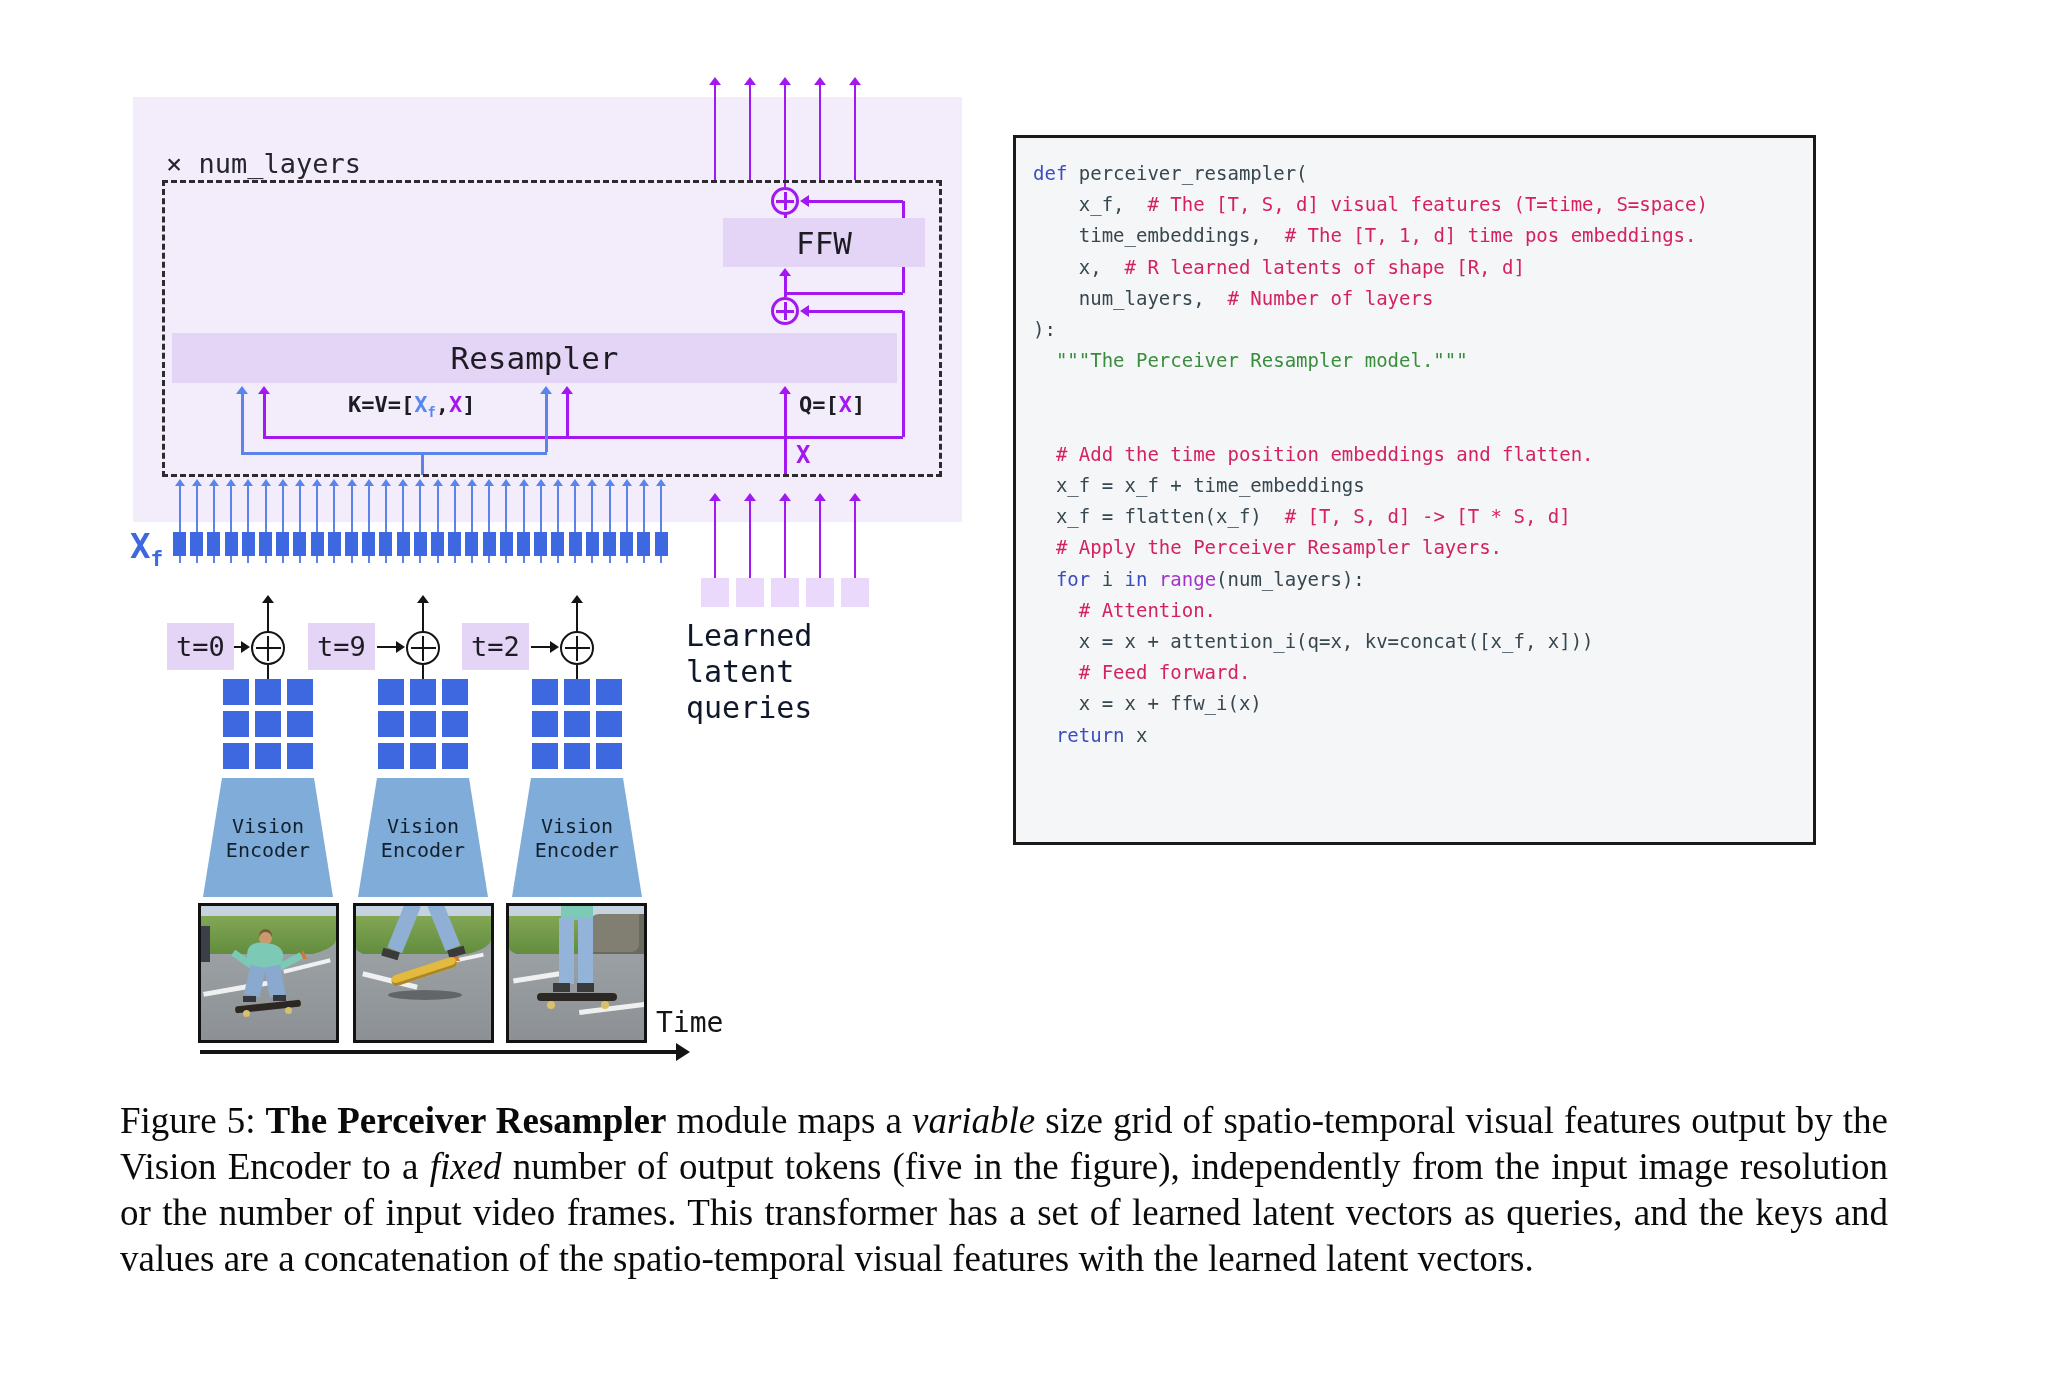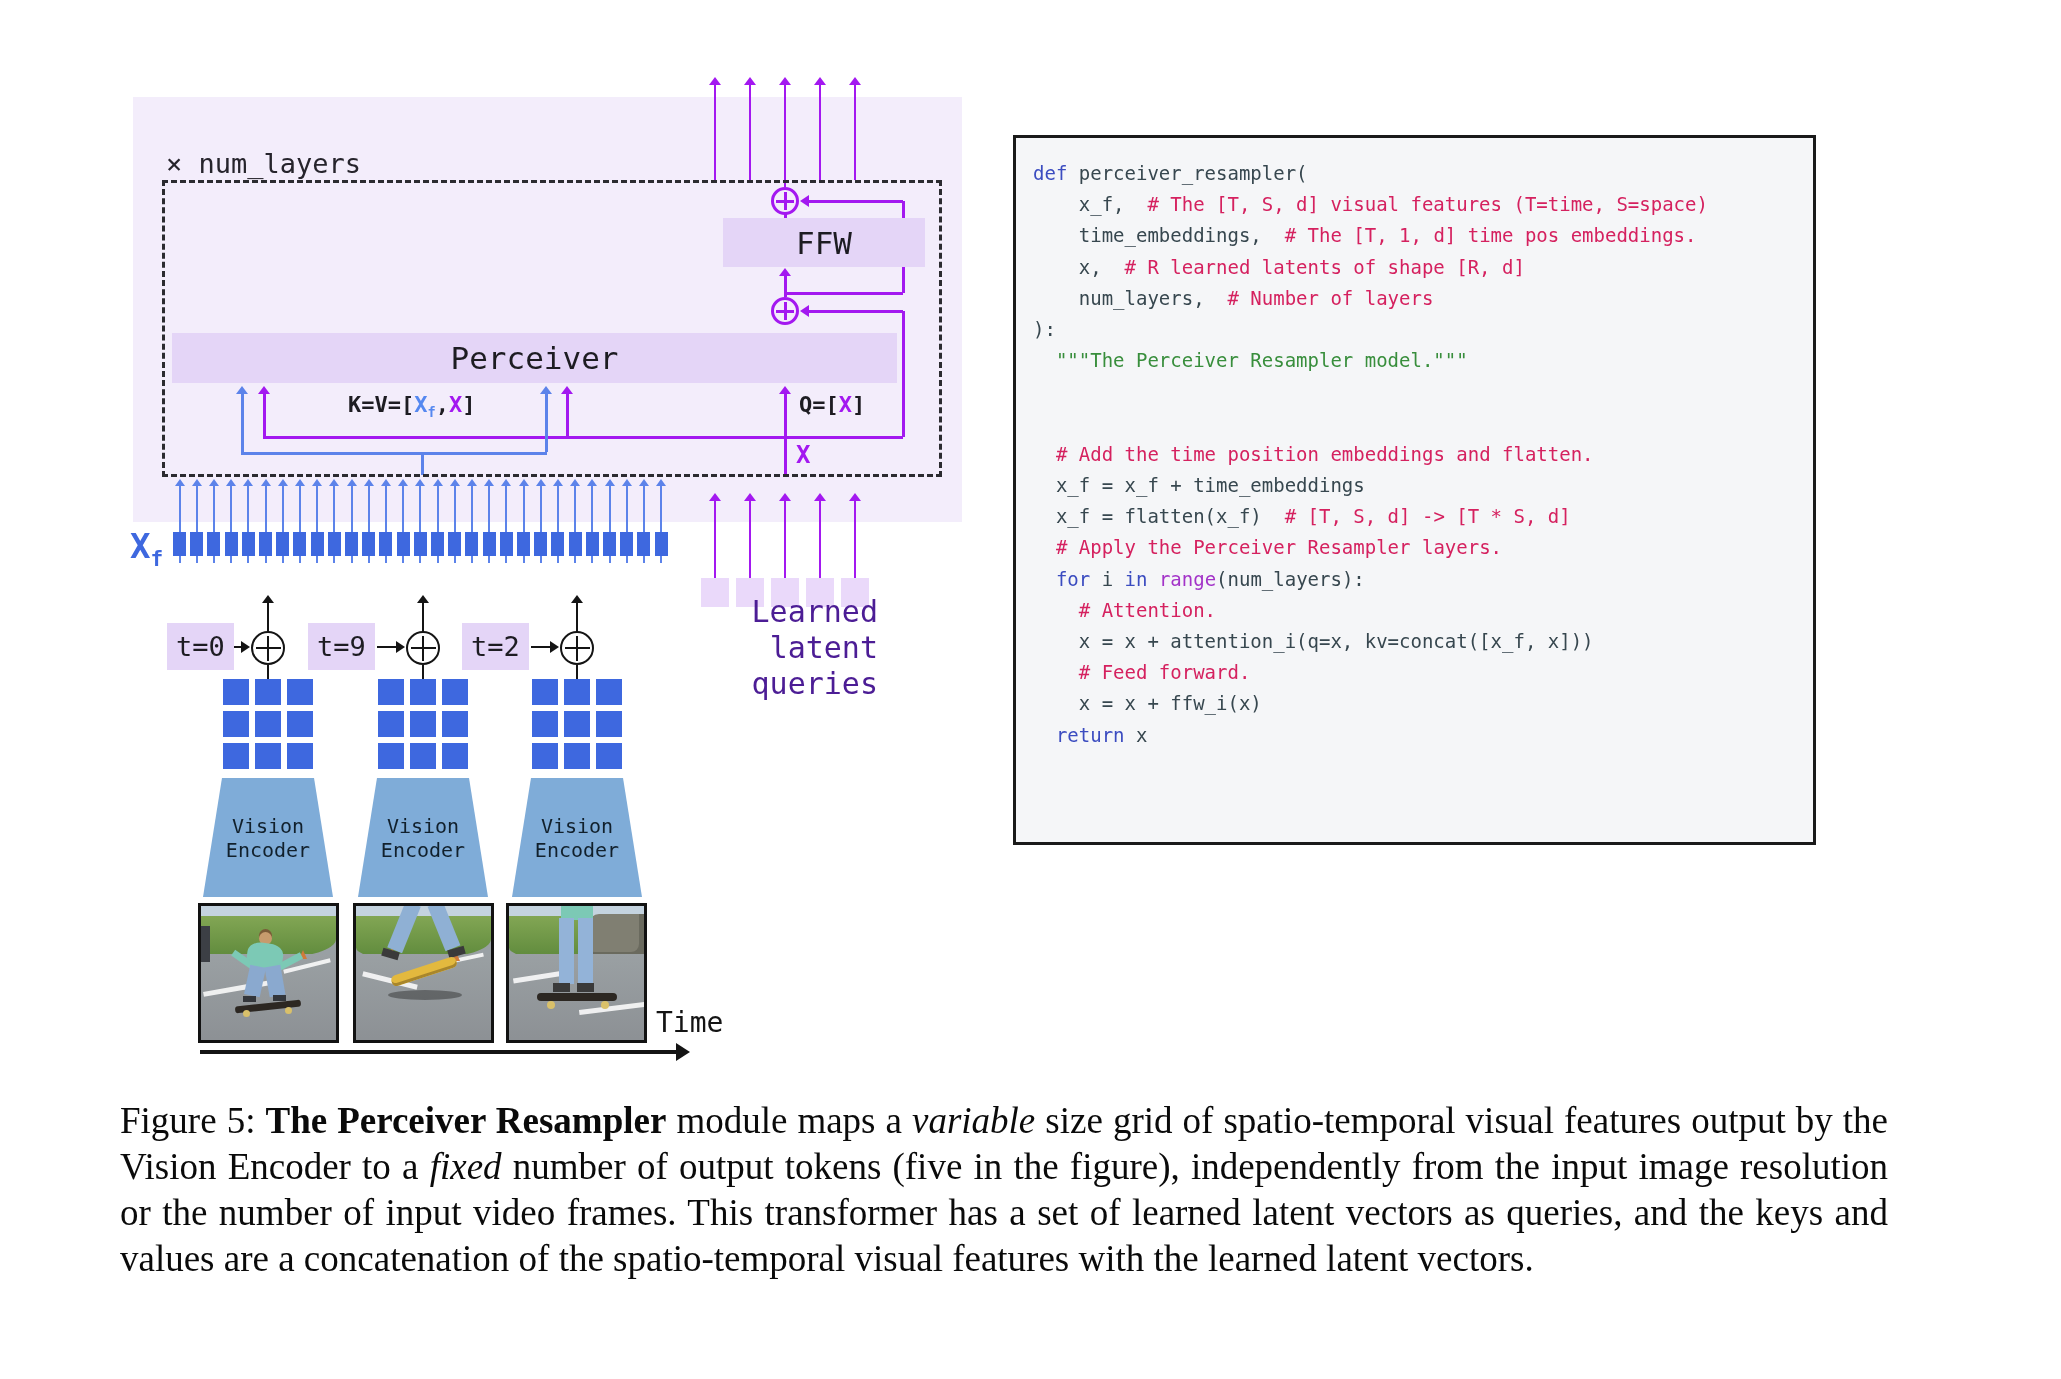--- a/index.html
+++ b/index.html
@@ -19,21 +19,21 @@
   #q-label{left:799px;top:392px;font-size:22px;font-weight:bold;color:#1d1c22;}
   #x-input-label{left:796px;top:441px;font-size:24px;font-weight:bold;color:#a318f0;}
   .c-blue{color:#5588f0;}
   .c-purple{color:#a318f0;}
   sub{font-size:0.62em;}
   #xf-label{left:130px;top:526px;font-size:34px;font-weight:bold;color:#3e68df;}
   #flatten-bar{left:163px;top:563px;width:529px;height:30px;background:#ebebeb;color:#1b1b1b;
            font-size:27px;display:flex;align-items:center;justify-content:center;}
   .t-box{top:623px;width:67px;height:47px;background:#e4d5f7;color:#1d1c22;font-size:27px;
          display:flex;align-items:center;justify-content:center;}
-  #latent-caption{left:686px;top:594px;width:192px;text-align:right;color:#4c1d95;
+  #latent-caption{left:686px;top:618px;width:192px;text-align:left;color:#0f172a;
          font-size:30px;line-height:36px;}
   .trapezoid{top:778px;width:130px;height:119px;background:#7facd8;
          clip-path:polygon(14.6% 0,85.4% 0,100% 100%,0 100%);
          display:flex;flex-direction:column;align-items:center;justify-content:center;
          color:#11202c;font-size:20px;line-height:24px;text-align:center;}
   #time-label{left:656px;top:1006px;font-size:28px;color:#141414;}
   
   .frame{top:903px;width:141px;height:140px;border:3px solid #121212;box-sizing:border-box;
          background:#99a0a4;overflow:hidden;}
   .frame .sky{position:absolute;left:0;top:0;width:100%;height:16px;background:#c4d3df;}
@@ -261,21 +261,21 @@
       <div style="position: absolute; left: 564px; top: 743px; width: 26px; height: 26px; background: rgb(62, 104, 223);"></div>
       <div style="position: absolute; left: 596px; top: 743px; width: 26px; height: 26px; background: rgb(62, 104, 223);"></div>
       <div style="position: absolute; left: 200px; top: 1050px; width: 477px; height: 4px; background: rgb(20, 20, 20);"></div>
       <div style="position: absolute; left: 676px; top: 1043px; width: 0px; height: 0px; border-top: 9px solid transparent; border-bottom: 9px solid transparent; border-left: 14px solid rgb(20, 20, 20);"></div>
     </div>
 
   <div class="abs" id="num-layers">× num_layers</div>
   <div class="abs" id="dashed-box"></div>
 
   <div class="abs" id="ffw-box">FFW</div>
-  <div class="abs" id="attention-box">Perceiver</div>
+  <div class="abs" id="attention-box">Resampler</div>
 
   <div class="abs" id="kv-label"><span>K=V=[</span><span class="c-blue">X</span><sub class="c-blue">f</sub><span>,</span><span class="c-purple">X</span><span>]</span></div>
 
   <div class="abs" id="q-label"><span>Q=[</span><span class="c-purple">X</span><span>]</span></div>
 
   <div class="abs" id="x-input-label">X</div>
 
   <div class="abs" id="xf-label"><span>X</span><sub>f</sub></div>
 
 

